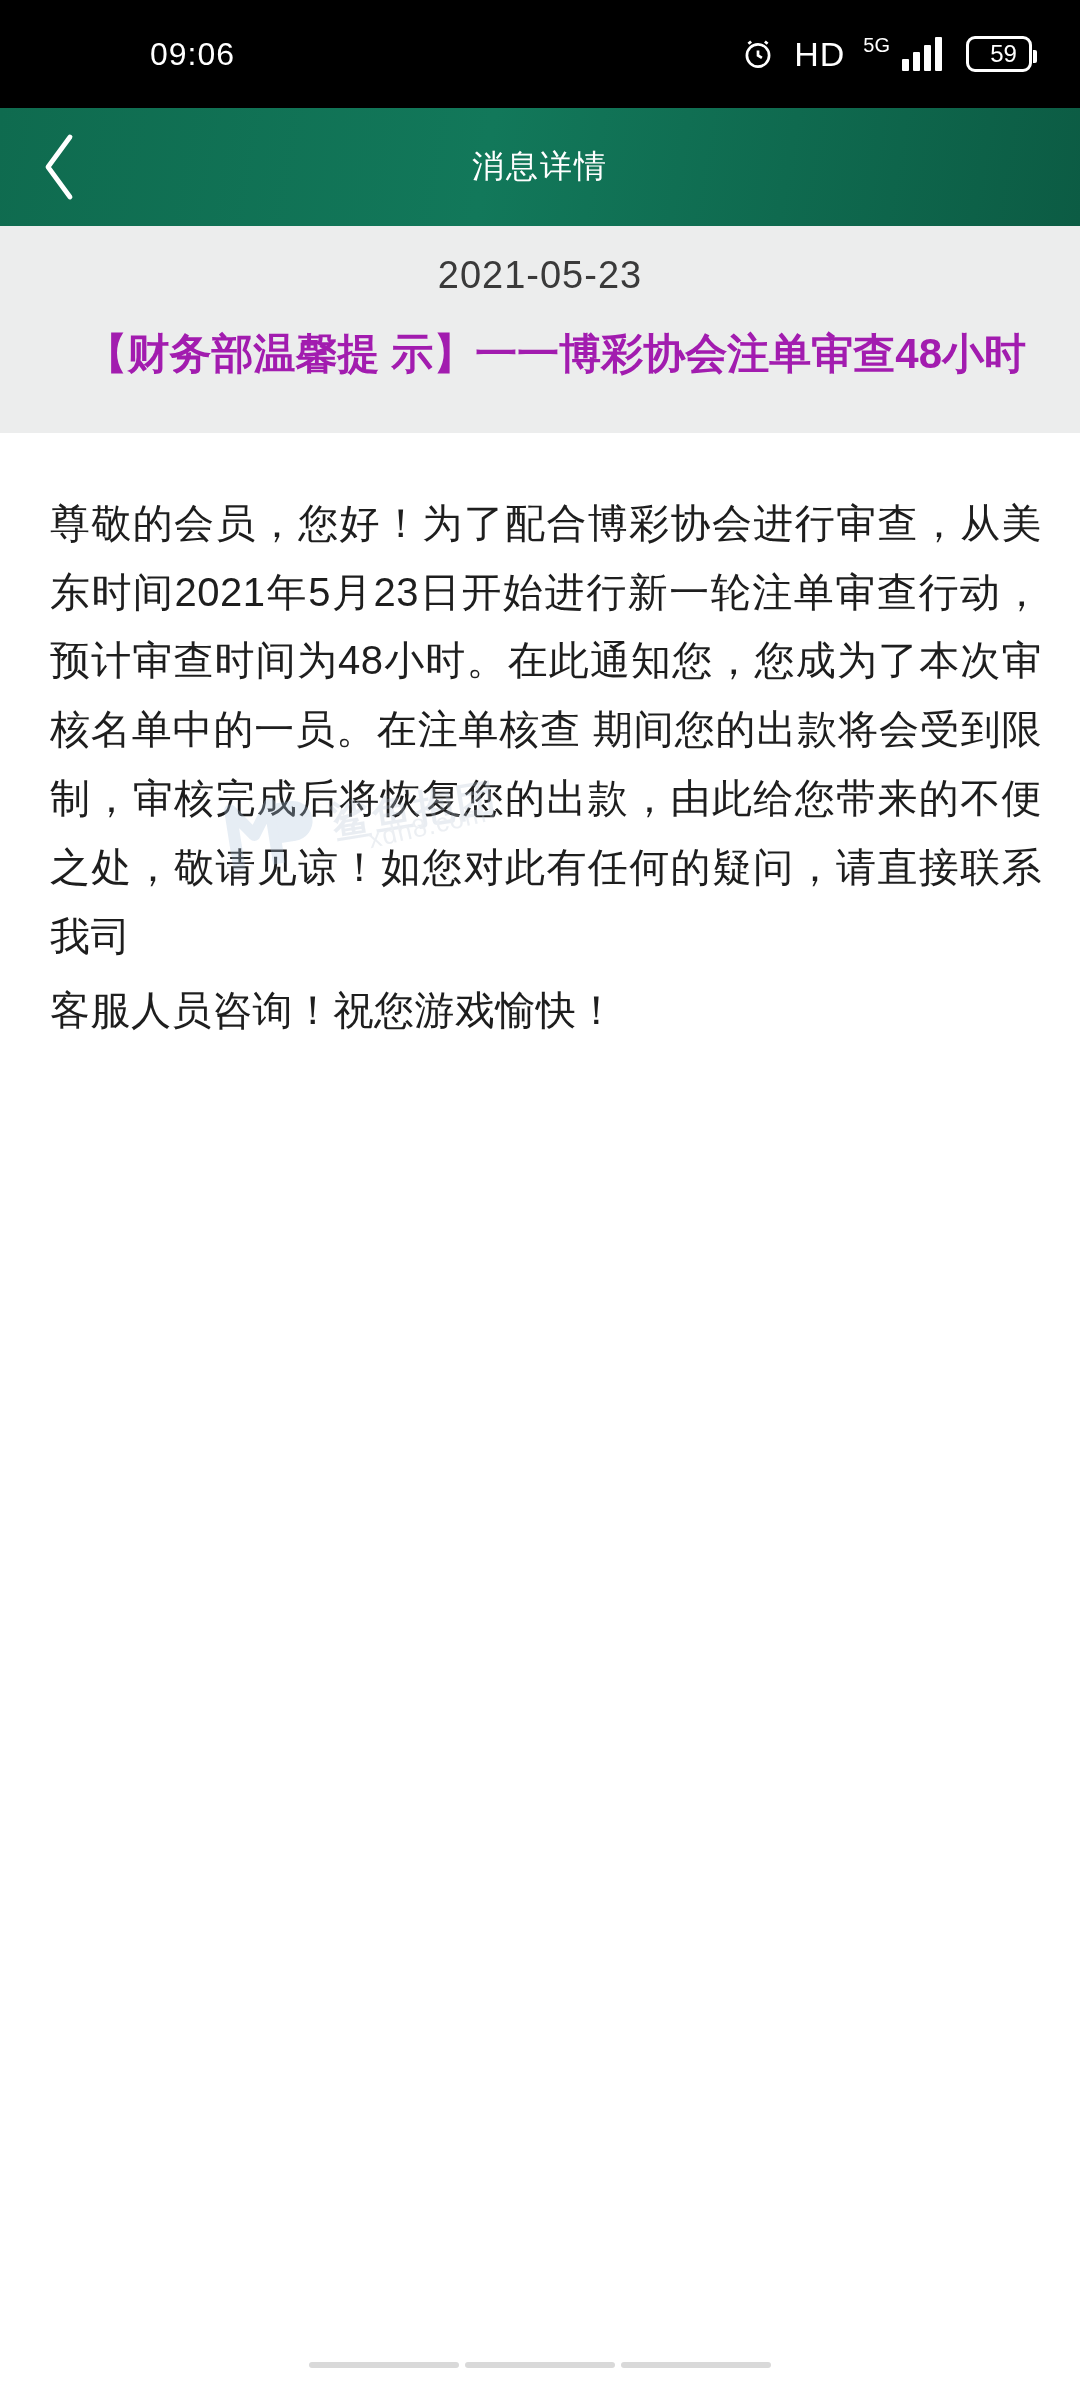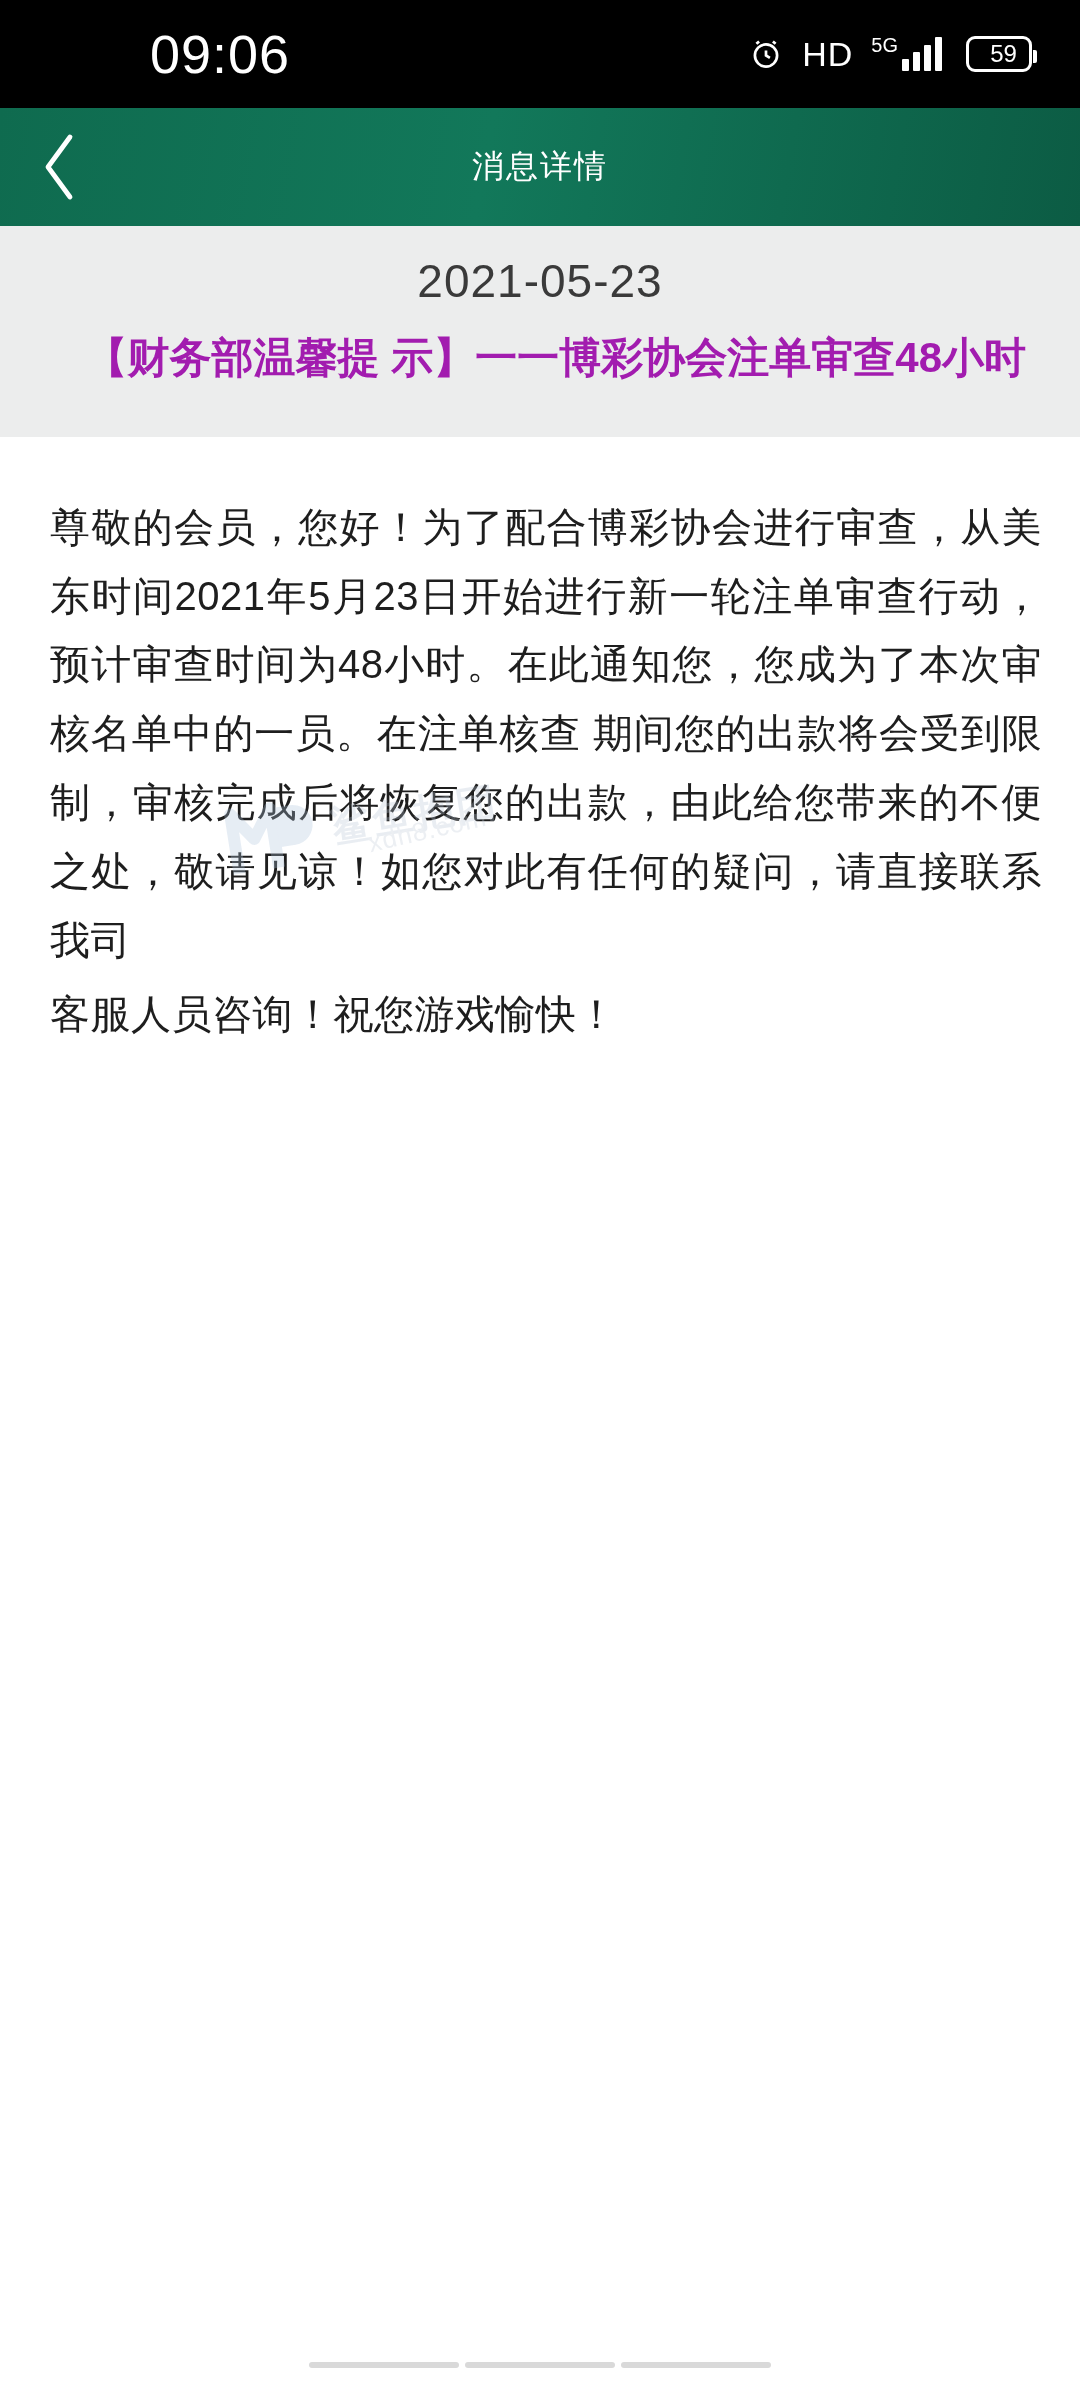--- a/index.html
+++ b/index.html
@@ -16,39 +16,39 @@
     height: 108px;
     background: #000000;
     color: #ffffff;
     display: flex;
     align-items: center;
     justify-content: space-between;
     padding: 0 48px 0 0;
     position: relative;
   }
   .status-clock {
-    font-size: 54px;
+    font-size: 32px;
     letter-spacing: 1px;
     margin-left: 150px;
     font-weight: 400;
   }
   .status-right {
     display: flex;
     align-items: center;
     gap: 18px;
   }
   .alarm-icon svg { display: block; }
   .hd-label {
     font-size: 34px;
     letter-spacing: 1px;
   }
   .signal-wrap {
     display: flex;
     align-items: flex-end;
-    gap: 4px;
+    gap: 12px;
     position: relative;
   }
   .signal-label {
     font-size: 20px;
     line-height: 1;
     position: relative;
     top: -16px;
     letter-spacing: 0;
   }
   .signal-bars {
@@ -118,24 +118,24 @@
     pointer-events: none;
   }
 
   
   .msg-header {
     background: #eceded;
     padding: 28px 40px 48px 40px;
   }
   .msg-date {
     text-align: center;
-    font-size: 46px;
+    font-size: 38px;
     color: #3a3a3a;
     letter-spacing: 1px;
-    margin-bottom: 20px;
+    margin-bottom: 27px;
   }
   .msg-title {
     text-align: right;
     font-size: 42px;
     font-weight: bold;
     color: #a21caf;
     line-height: 1.45;
     padding: 0 14px;
   }
 

